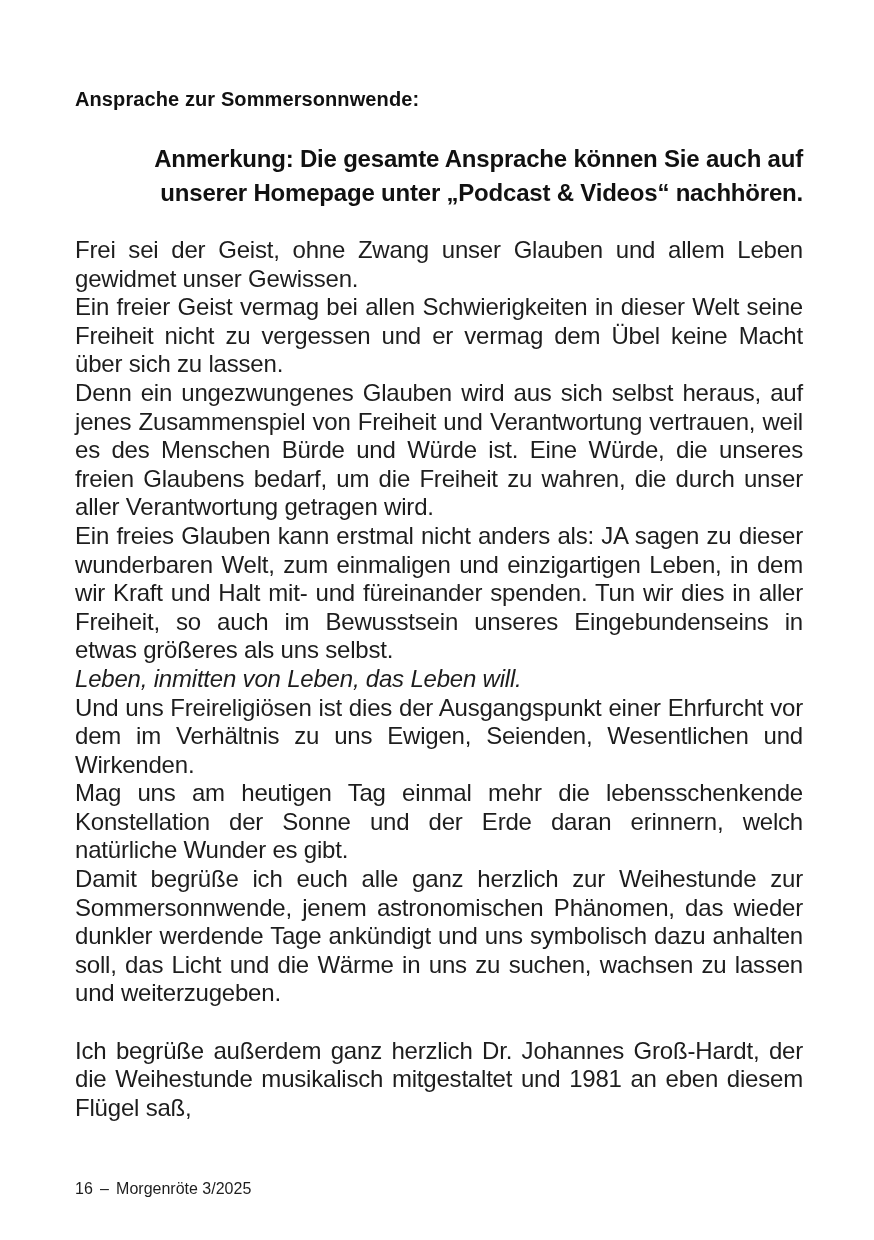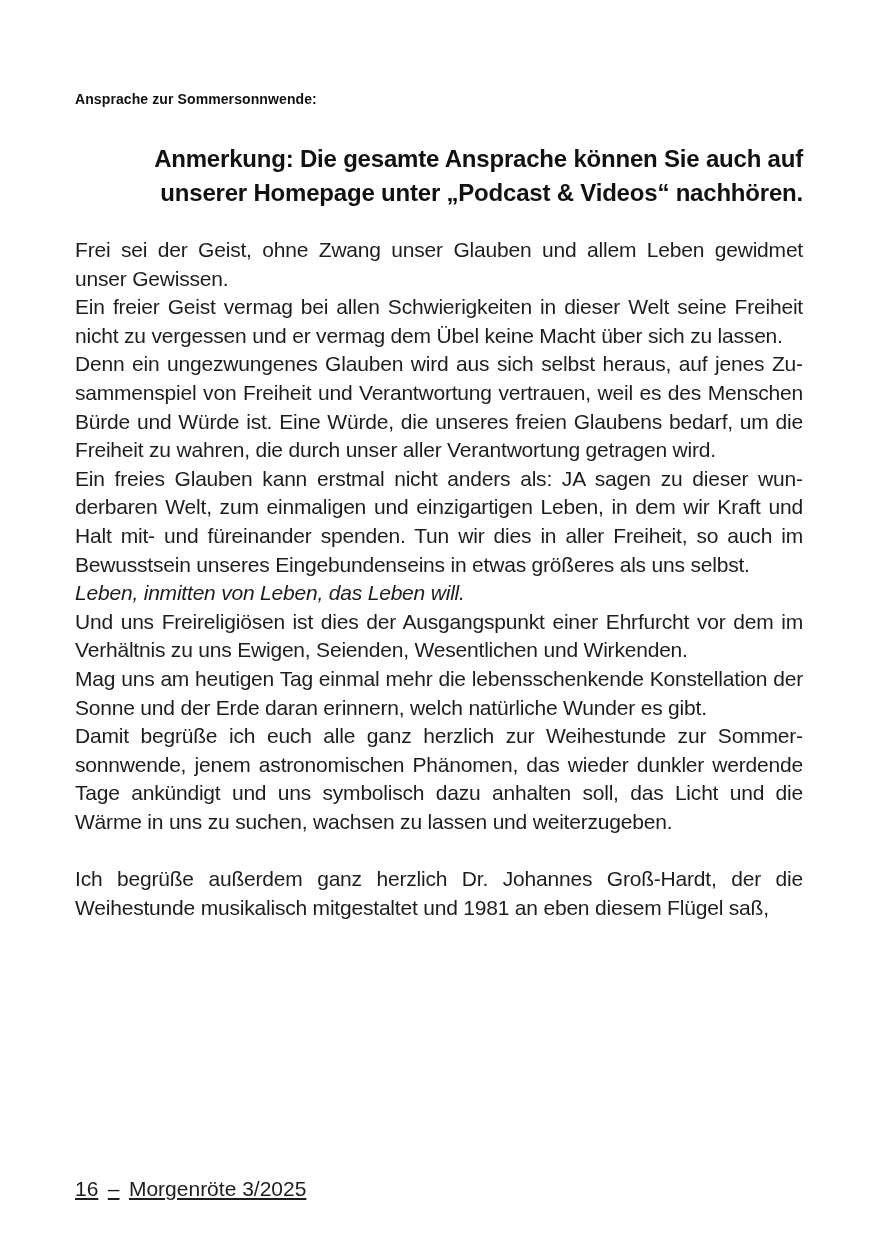--- a/index.html
+++ b/index.html
@@ -17,38 +17,38 @@
     font-family: "Liberation Sans", sans-serif;
   }
   .content {
     position: absolute;
     left: 75px;
     top: 0;
     width: 728px;
   }
   .kicker {
     margin: 87px 0 0 0;
-    font-size: 14px;
+    font-size: 20px;
     line-height: 24px;
     font-weight: bold;
     letter-spacing: 0.1px;
     color: var(--heading-color, #111111);
   }
   .heading {
     margin: 31px 0 0 0;
     font-size: 24px;
     line-height: 34px;
     font-weight: bold;
     letter-spacing: -0.2px;
     text-align: right;
     color: var(--heading-color, #111111);
   }
   .body {
     margin-top: 26px;
-    font-size: 21px;
+    font-size: 24px;
     line-height: 28.6px;
     letter-spacing: -0.2px;
     color: var(--body-color, #1d1d1d);
     text-align: justify;
     -webkit-hyphens: manual;
     hyphens: manual;
   }
   .body p {
     margin: 0;
     padding: 0;
@@ -56,26 +56,25 @@
   .body p.italic {
     font-style: italic;
   }
   .body p.spaced {
     margin-top: 28.6px;
   }
   .footer {
     position: absolute;
     left: 75px;
     top: 1179px;
-    font-size: 21px;
+    font-size: 16px;
     line-height: 20px;
     letter-spacing: 0;
     color: var(--body-color, #1d1d1d);
     white-space: nowrap;
-    text-decoration: underline;
   }
   .footer .sep {
     margin: 0 0.45em;
   }
 </style>
 </head>
 <body>
 
 <div class="page">
   <div class="content">

